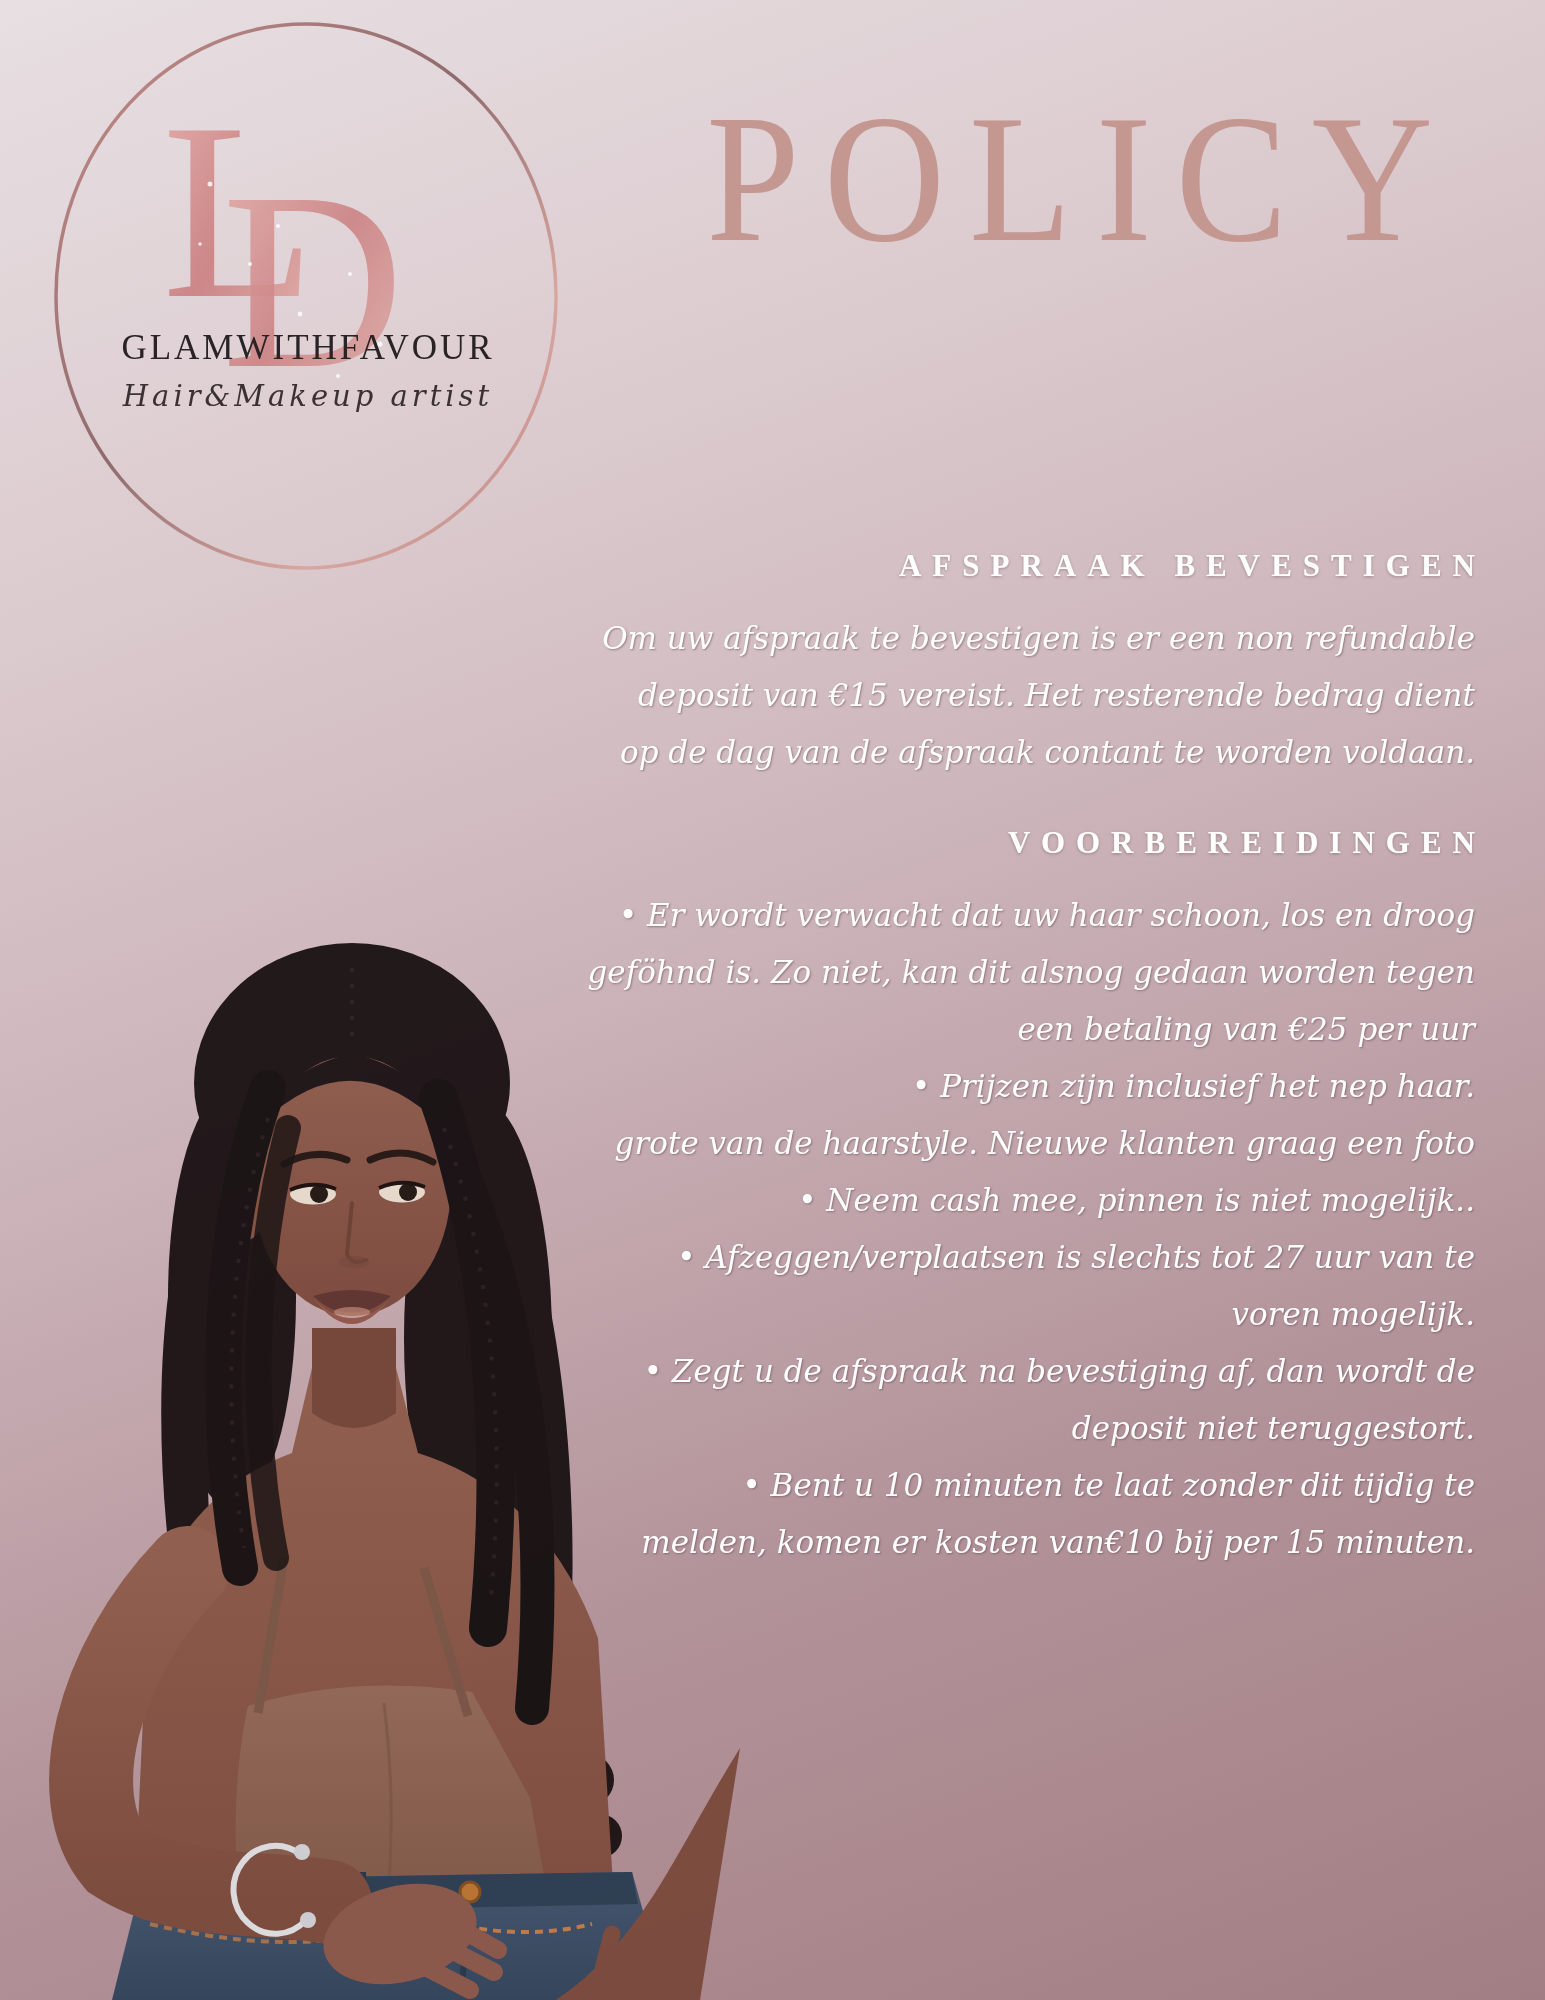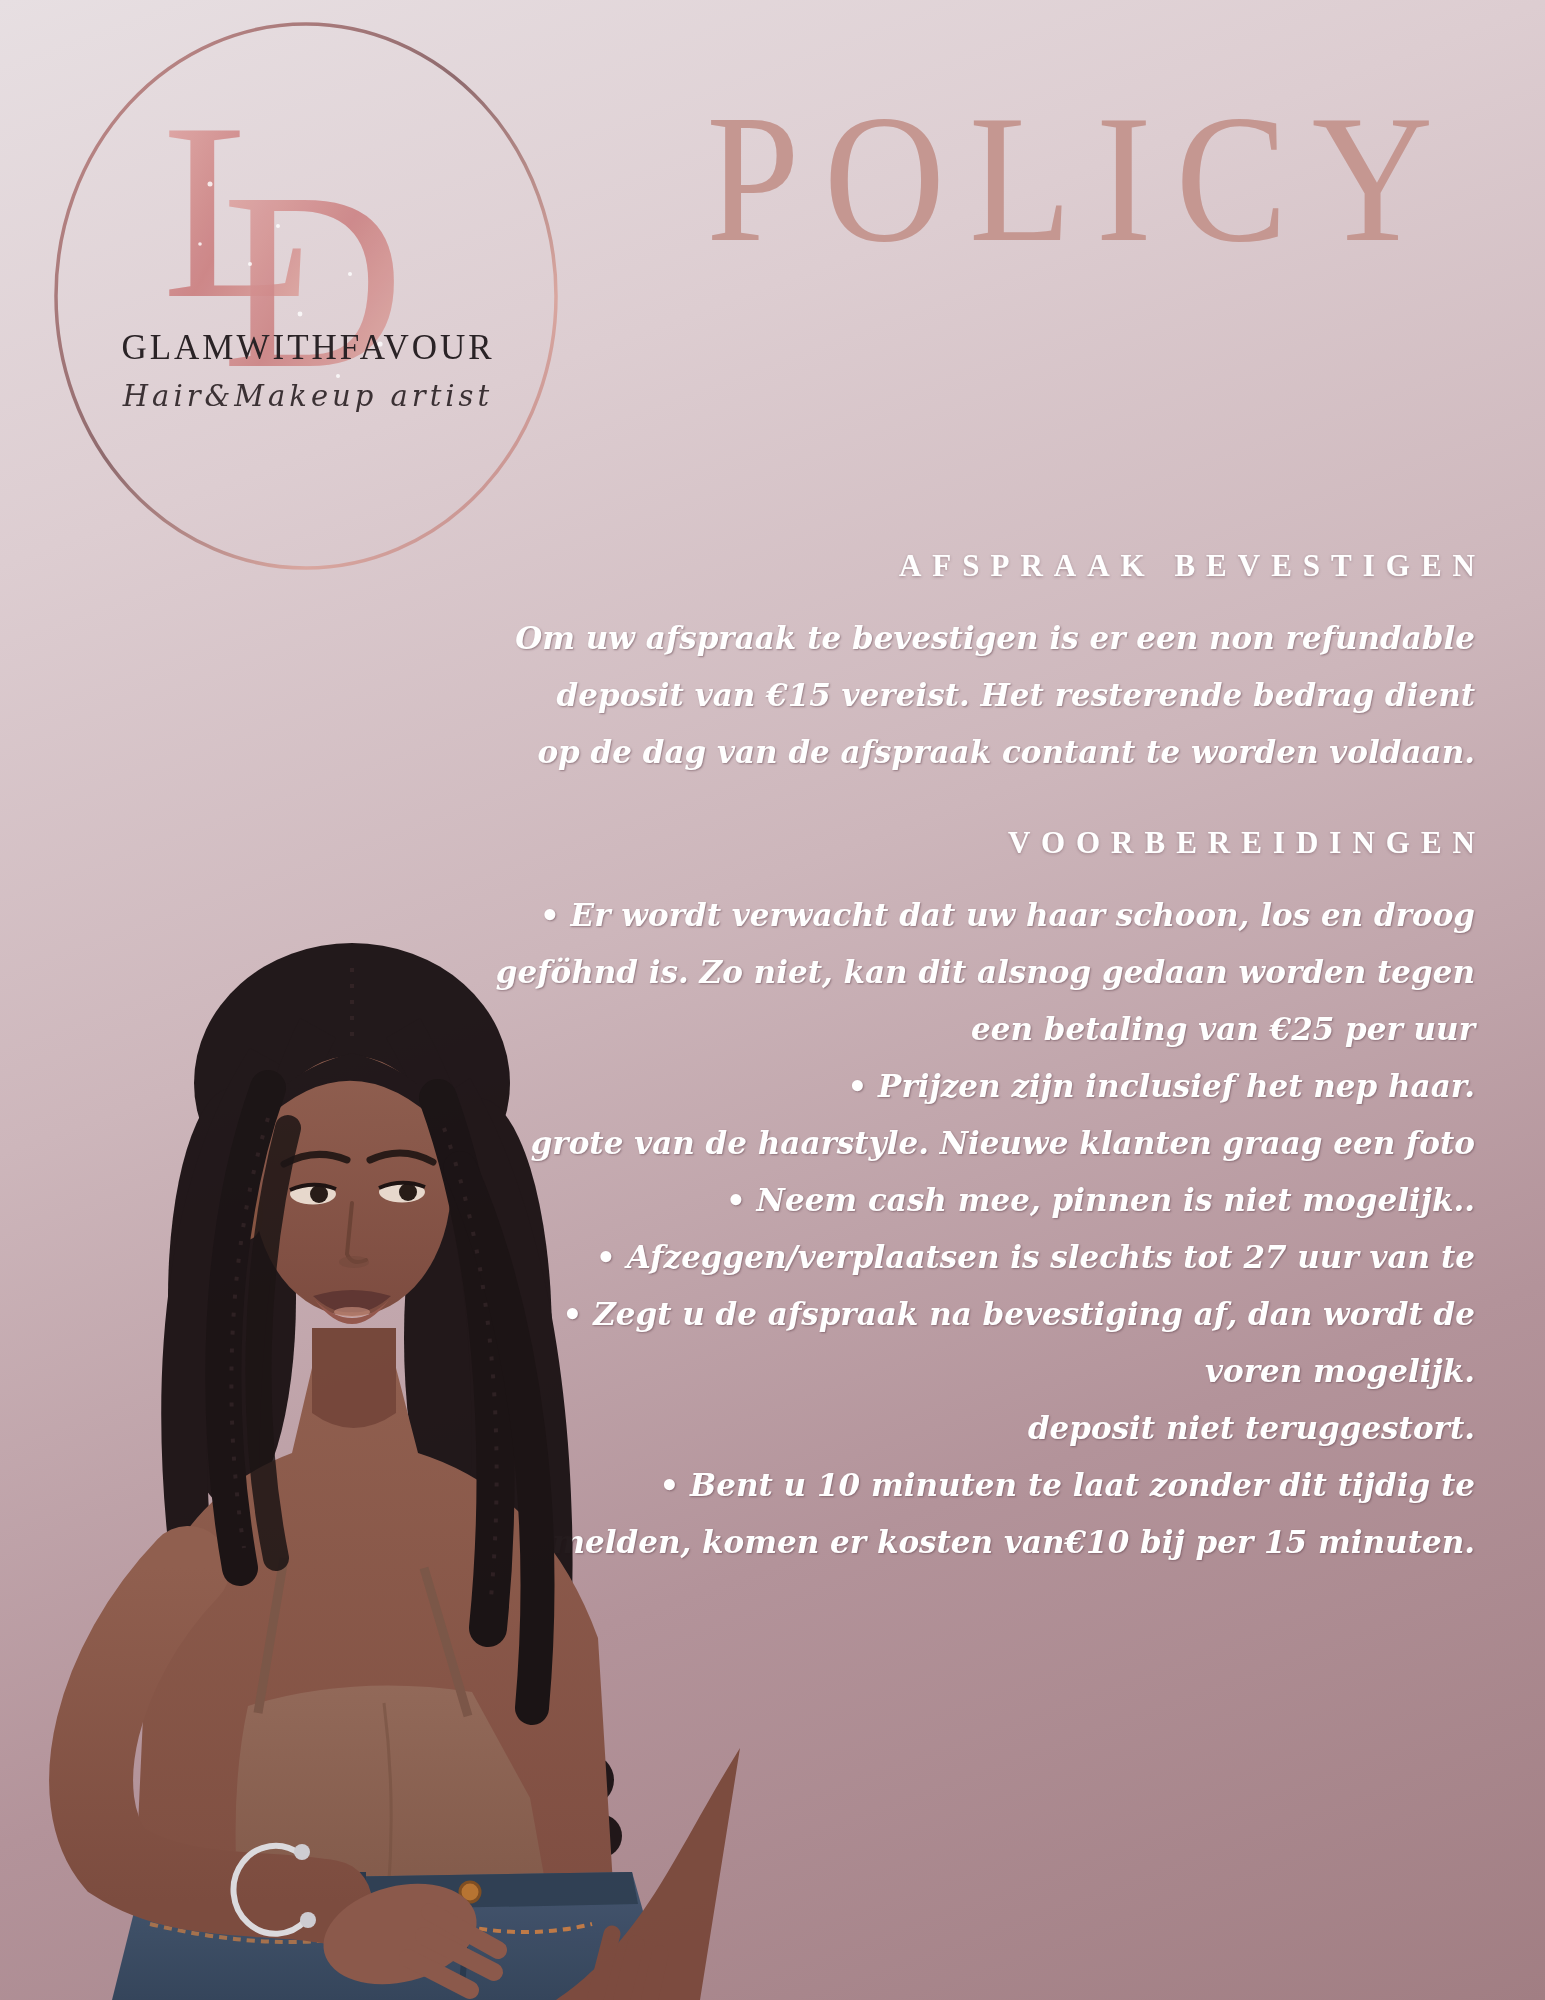--- a/index.html
+++ b/index.html
@@ -27,21 +27,21 @@
   .section-heading{
     font-family:"Liberation Serif", serif;
     font-size:31px;font-weight:700;letter-spacing:11px;margin-right:-11px;
     margin-top:44px;margin-bottom:26px;
     text-shadow:0 1px 3px rgba(90,60,70,.45), 0 0 1px rgba(255,255,255,.6);
     white-space:nowrap;
   }
   .section:first-child .section-heading{margin-top:0;}
   .policy-line{
     font-family:"DejaVu Serif", serif;
-    font-style:italic;font-weight:700;
+    font-style:italic;font-weight:400;
     font-size:31px;line-height:57px;
     text-shadow:1px 1px 2px rgba(90,60,70,.5);
     white-space:nowrap;
   }
   
   .photo{position:absolute;left:0;top:868px;width:800px;height:1132px;}
 </style>
 </head>
 <body>
 
@@ -92,22 +92,22 @@
     <div class="policy-line">• Er wordt verwacht dat uw haar schoon, los en droog</div>
     <div class="policy-line">geföhnd is. Zo niet, kan dit alsnog gedaan worden tegen</div>
     <div class="policy-line">een betaling van €25 per uur</div>
     <div class="policy-line">• Prijzen zijn inclusief het nep haar.</div>
     <div class="policy-line">grote van de haarstyle. Nieuwe klanten graag een foto</div>
     <div class="policy-line">• Neem cash mee, pinnen is niet mogelijk..</div>
   </div>
 
   <div class="section">
     <div class="policy-line">• Afzeggen/verplaatsen is slechts tot 27 uur van te</div>
+    <div class="policy-line">voren mogelijk.</div>
     <div class="policy-line">• Zegt u de afspraak na bevestiging af, dan wordt de</div>
-    <div class="policy-line">voren mogelijk.</div>
     <div class="policy-line">deposit niet teruggestort.</div>
     <div class="policy-line">• Bent u 10 minuten te laat zonder dit tijdig te</div>
     <div class="policy-line">melden, komen er kosten van€10 bij per 15 minuten.</div>
   </div>
 
 </div>
 
 <svg class="photo" viewBox="0 0 800 1132" aria-hidden="true">
   <defs>
     <linearGradient id="skinGrad" x1="0" y1="0" x2="0" y2="1">

